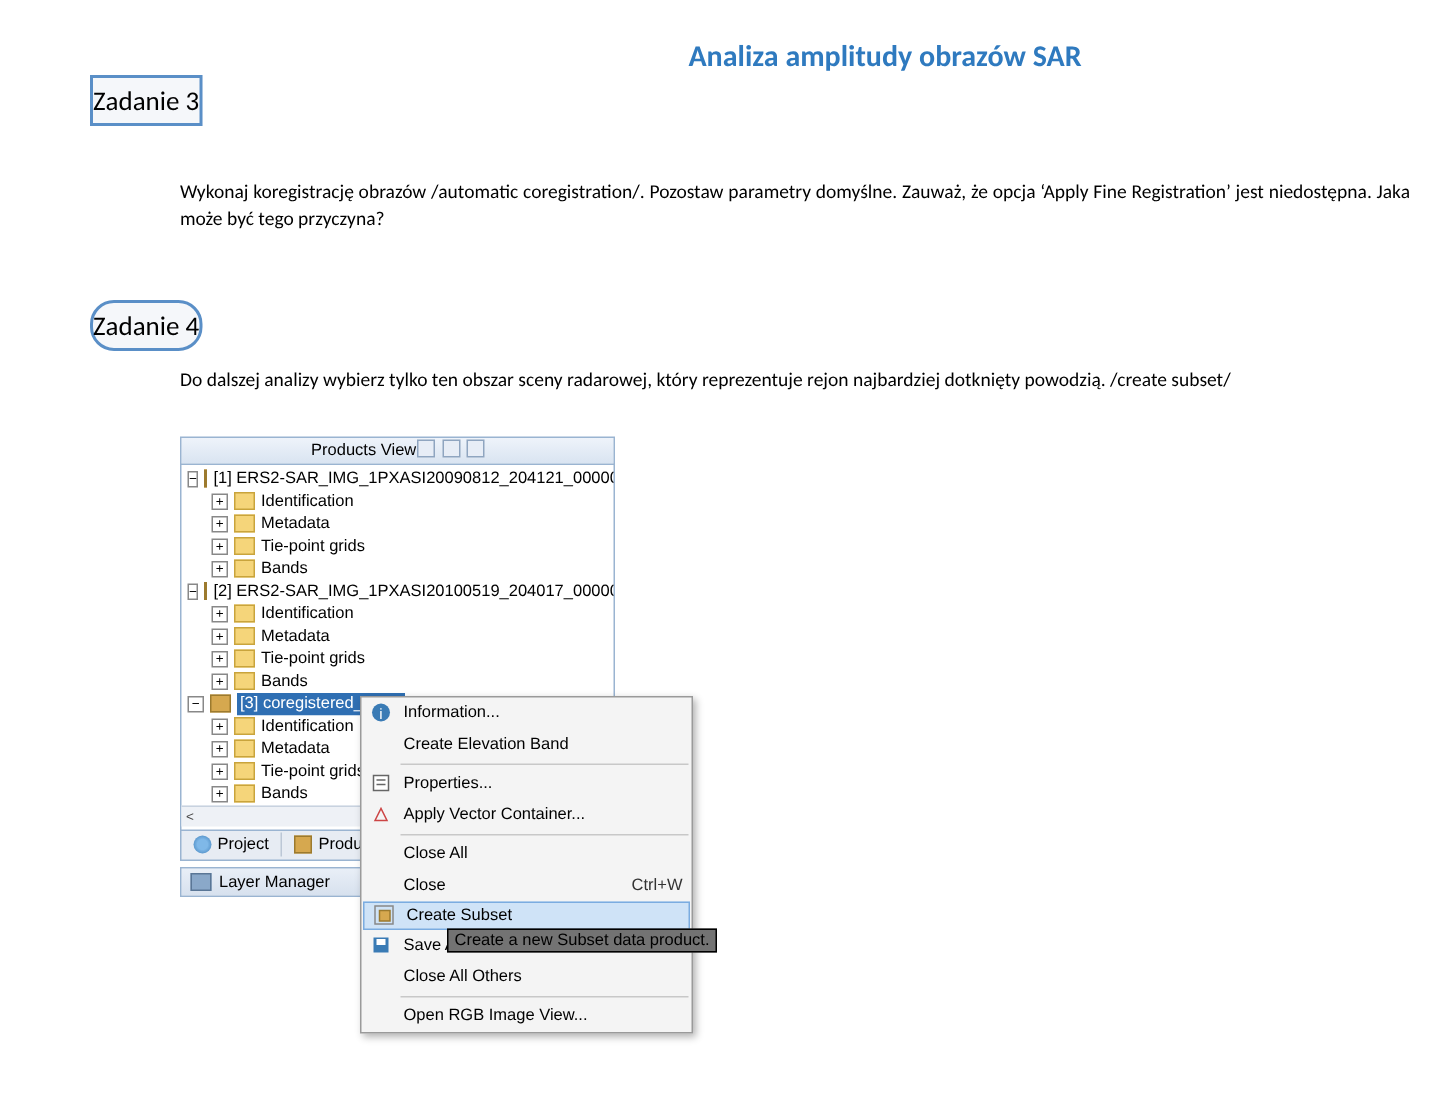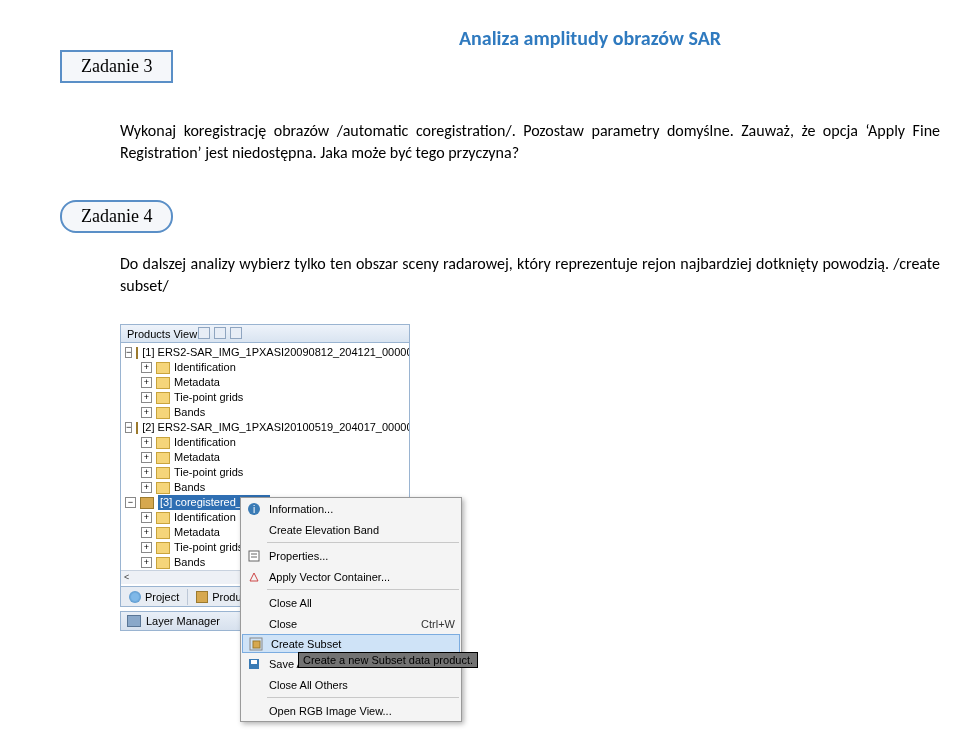--- a/index.html
+++ b/index.html
@@ -14,51 +14,50 @@
   .title {
     color: #2f7abf;
     font-size: 20px;
     font-weight: bold;
     text-align: center;
     margin: 6px 0 0 220px;
   }
   .task-badge {
     border: 2px solid #5a8fc7;
     background: #f5f7fa;
-    padding: 4px 19px;
+    padding: 4px 0;
     font-size: 18px;
     display: inline-block;
     position: absolute;
-    font-family: Liberation Serif, serif;
   }
   .badge3 { top: 50px; left: 60px; }
   .badge4 { top: 200px; left: 60px; border-radius: 16px; }
   .para {
-    font-size: 16px;
+    font-size: 13px;
     line-height: 1.35;
     margin: 70px 0 0 60px;
     text-align: justify;
     width: 820px;
   }
   .para2 { margin-top: 90px; }
   .app-window {
     margin: 28px 0 0 60px;
     width: 290px;
     font-family: "Segoe UI", Tahoma, sans-serif;
     font-size: 11px;
     color: #000;
     position: relative;
   }
   .panel-title {
     background: linear-gradient(#eef3fa, #d9e4f1);
     border: 1px solid #9ab4d1;
     padding: 3px 6px;
     display: flex;
     align-items: center;
-    justify-content: flex-start;
+    justify-content: center;
     height: 19px;
   }
   .panel-title .btns span {
     display: inline-block;
     width: 12px;
     height: 12px;
     background: #e7edf6;
     border: 1px solid #8fa5c0;
     margin-left: 1px;
   }

